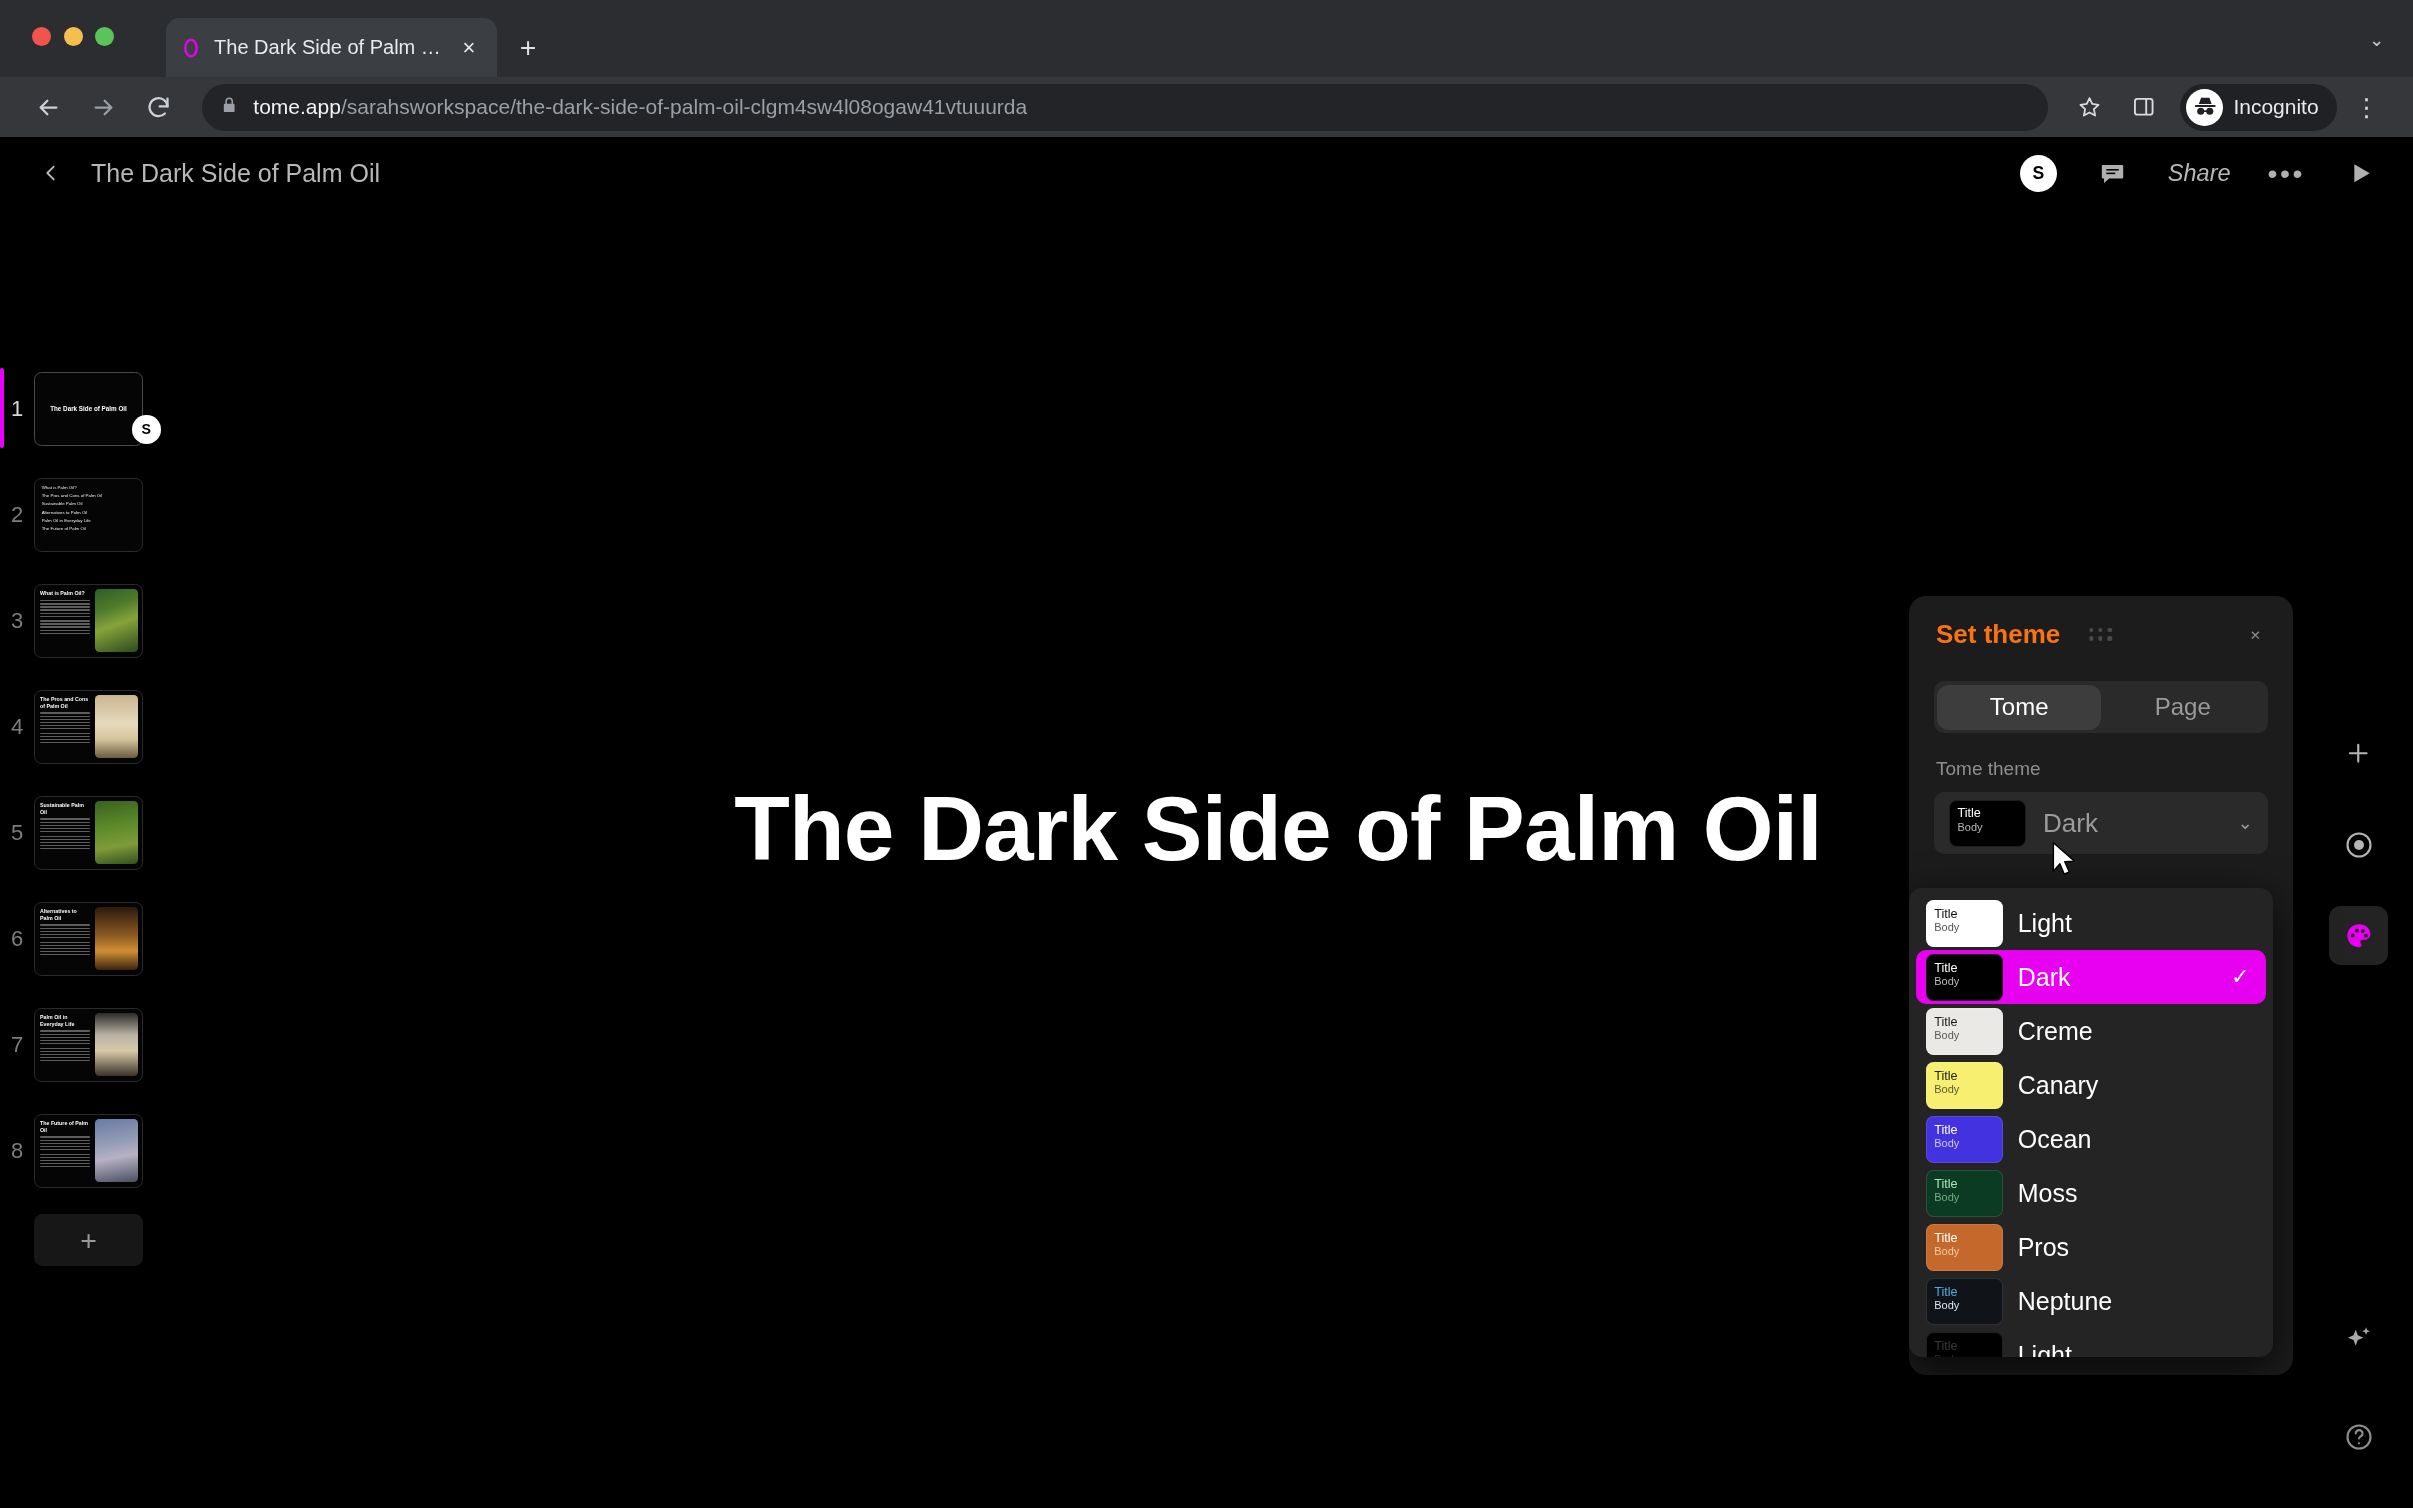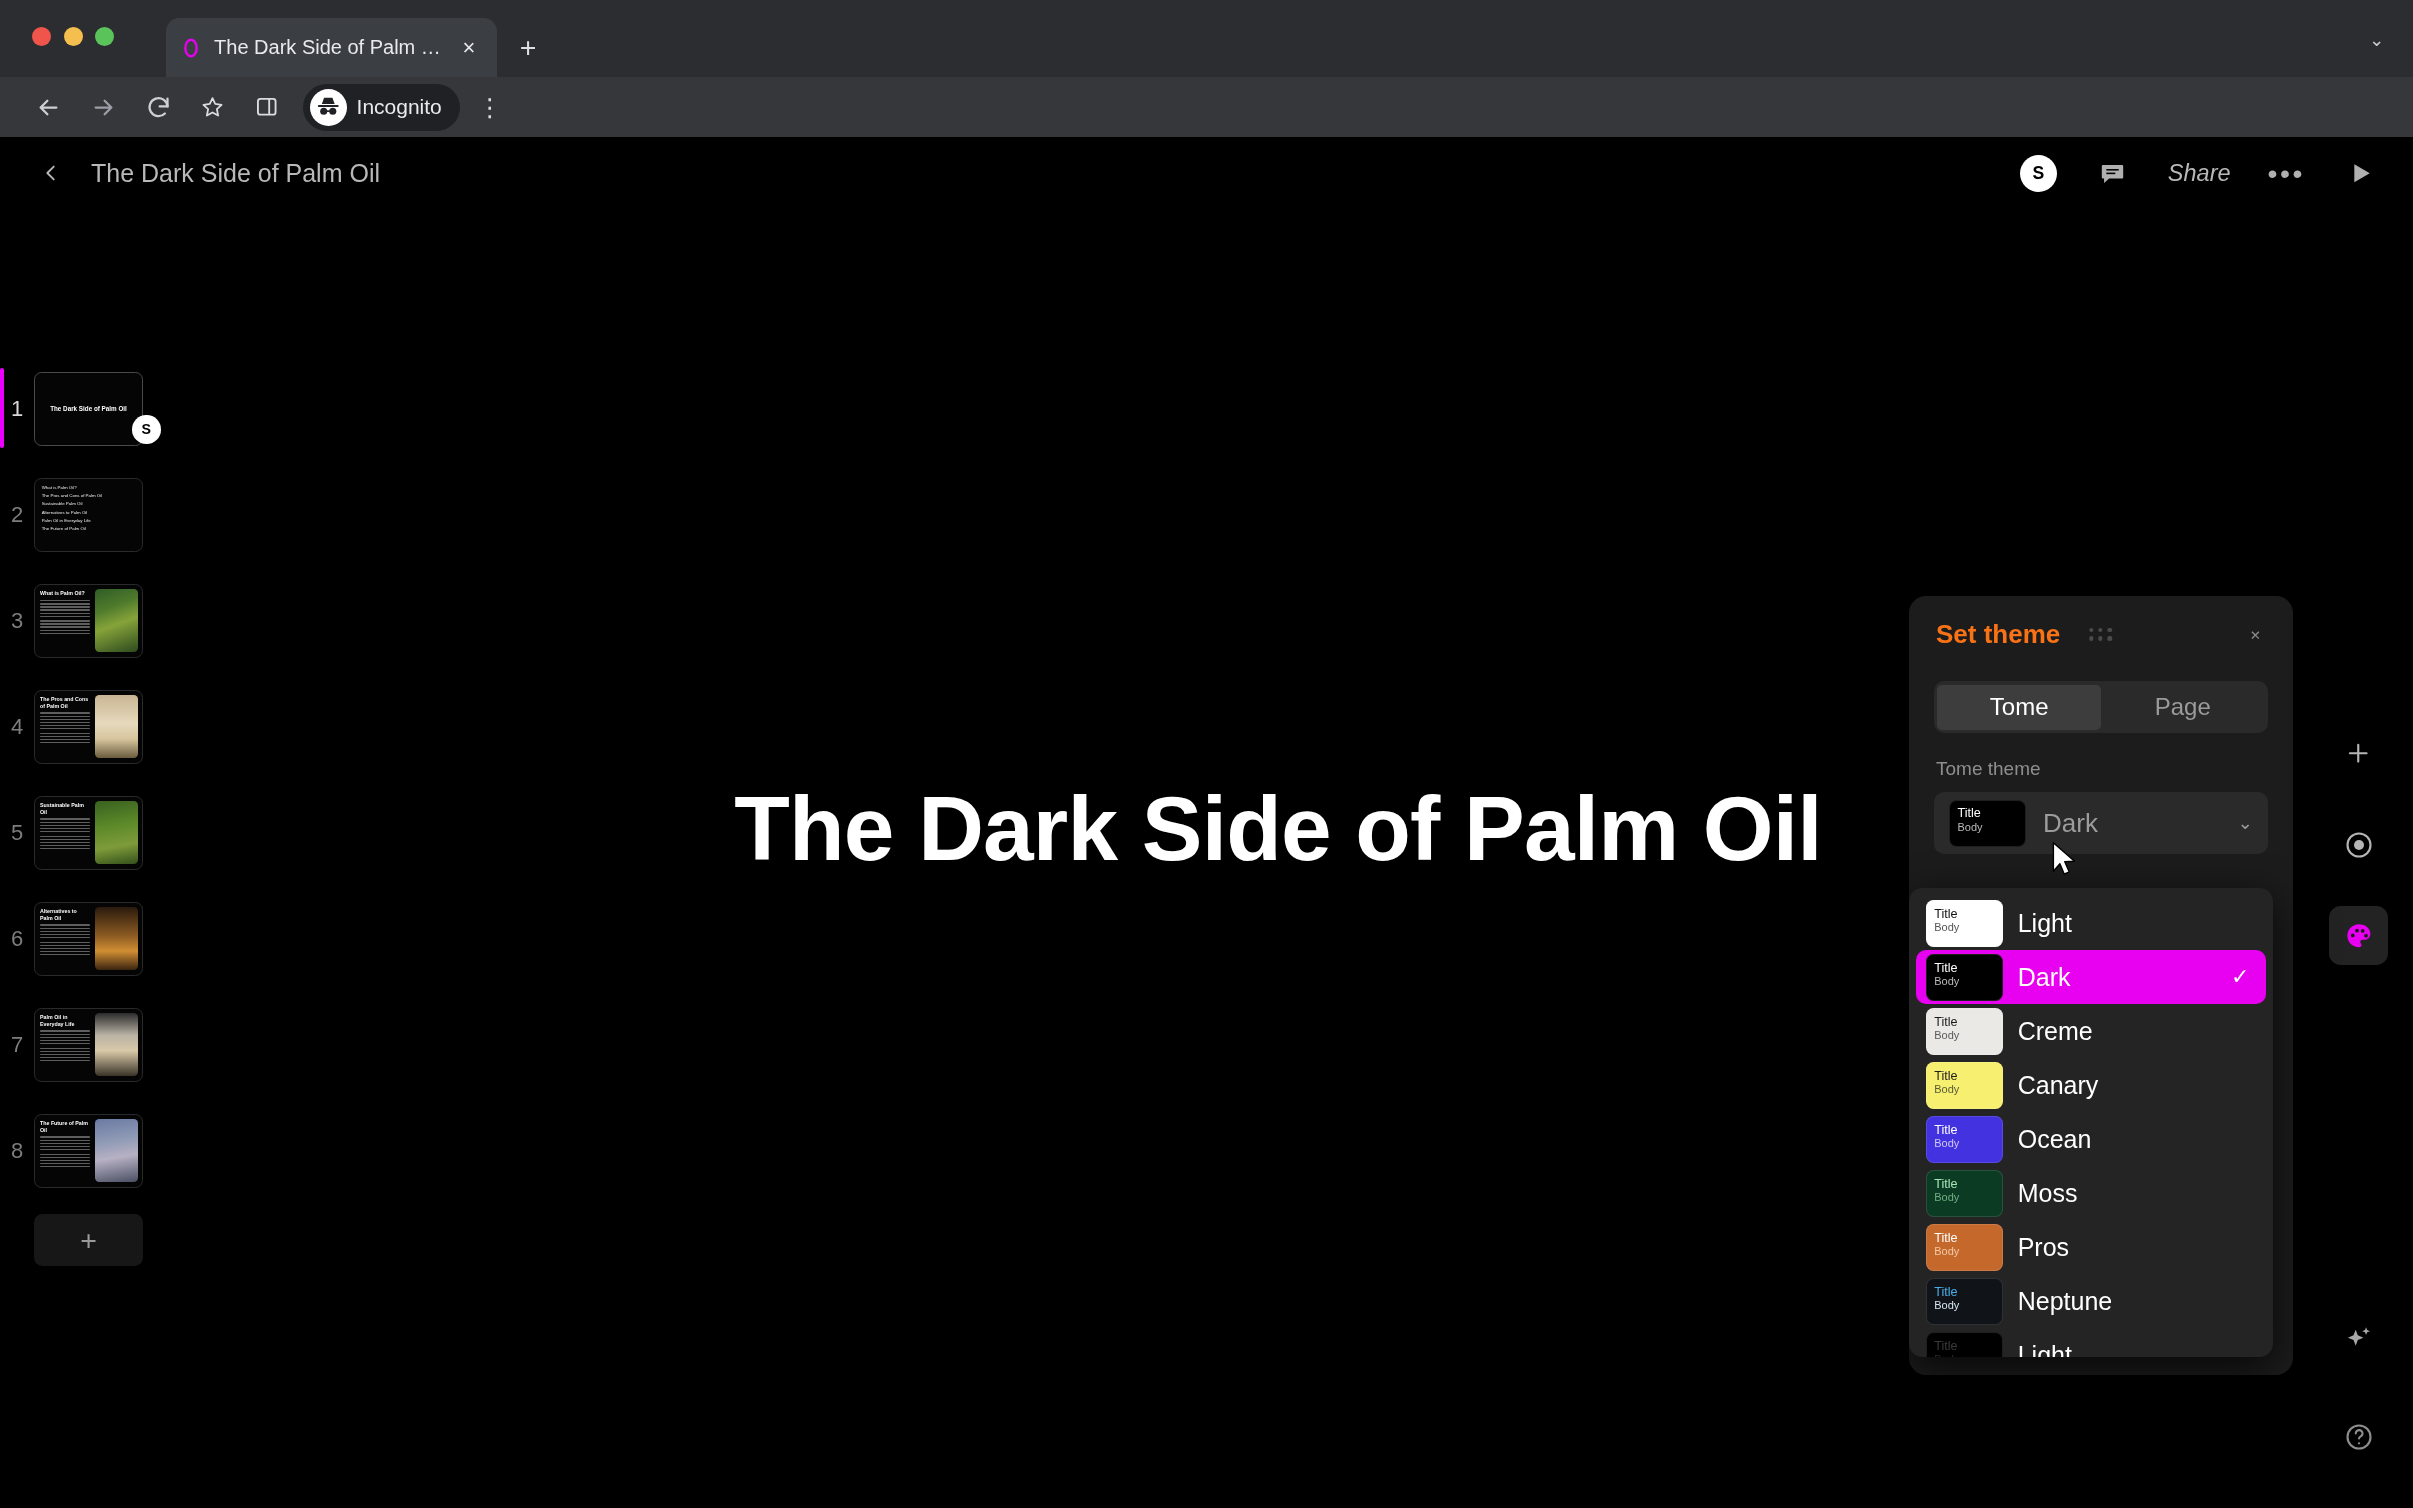--- a/index.html
+++ b/index.html
@@ -190,21 +190,21 @@
   }
   .tp-drag i { width: 4.2px; height: 4.2px; border-radius:50%; background:#4b4b4b; display:block;}
   .tp-close { position:absolute; right: 23.5px; top: 25px; width:28.5px;height:28.5px; color:#8d8d8d; display:flex;align-items:center;justify-content:center;}
 
   .seg {
     margin: 8.4px 25px 0; height: 52px; background: #2a2a2a; border-radius: 10px;
     display:flex; padding: 3.4px;
   }
   .seg-item {
     flex:1; display:flex; align-items:center; justify-content:center;
-    border-radius: 5px; color:#9b9b9b; font-size: 24px;
+    border-radius: 12px; color:#9b9b9b; font-size: 24px;
   }
   .seg-item.on { background:#3d3d3d; color:#fff; }
 
   .tp-label { color:#8e8e8e; font-size: 19px; margin: 25px 0 0 27px; }
 
   .tp-select {
     margin: 11.7px 25px 0; height: 62px; background:#2a2a2a; border-radius: 10px;
     display:flex; align-items:center; padding: 0 15px; gap: 17px; position:relative;
   }
   .swatch {
@@ -271,20 +271,28 @@
           <path d="M5 12h14M13 6l6 6-6 6"></path>
         </svg>
     </div>
     <div class="nav-btn">
       <svg width="27" height="27" viewBox="0 0 24 24" fill="none" stroke="#cdd1d6" stroke-width="2" stroke-linecap="round">
           <path d="M20 11a8 8 0 10-2.3 6.3"></path>
           <path d="M20 4v7h-7"></path>
         </svg>
     </div>
 
+    <div class="omnibox">
+      <span>
+        <svg width="18.4" height="18.4" viewBox="0 0 24 24" fill="#9aa0a6">
+            <path d="M12 2a5 5 0 00-5 5v3H6a1 1 0 00-1 1v9a1 1 0 001 1h12a1 1 0 001-1v-9a1 1 0 00-1-1h-1V7a5 5 0 00-5-5zm-3 8V7a3 3 0 016 0v3H9z"></path>
+          </svg>
+      </span>
+      <span class="omnibox-url"><span class="host">tome.app</span><span class="path">/sarahsworkspace/the-dark-side-of-palm-oil-clgm4sw4l08ogaw41vtuuurda</span></span>
+    </div>
 
     <div class="om-right">
       <div class="icon-btn">
         <svg width="25" height="25" viewBox="0 0 24 24" fill="none" stroke="#dadce0" stroke-width="1.7" stroke-linejoin="round">
             <path d="M12 3l2.6 5.6 6.1.8-4.5 4.2 1.2 6.1L12 16.8 6.6 19.7l1.2-6.1L3.3 9.4l6.1-.8z"></path>
           </svg>
       </div>
       <div class="icon-btn">
         <svg width="23.5" height="23.5" viewBox="0 0 24 24" fill="none" stroke="#dadce0" stroke-width="1.9">
             <rect x="3" y="4" width="18" height="16" rx="2.5"></rect>

